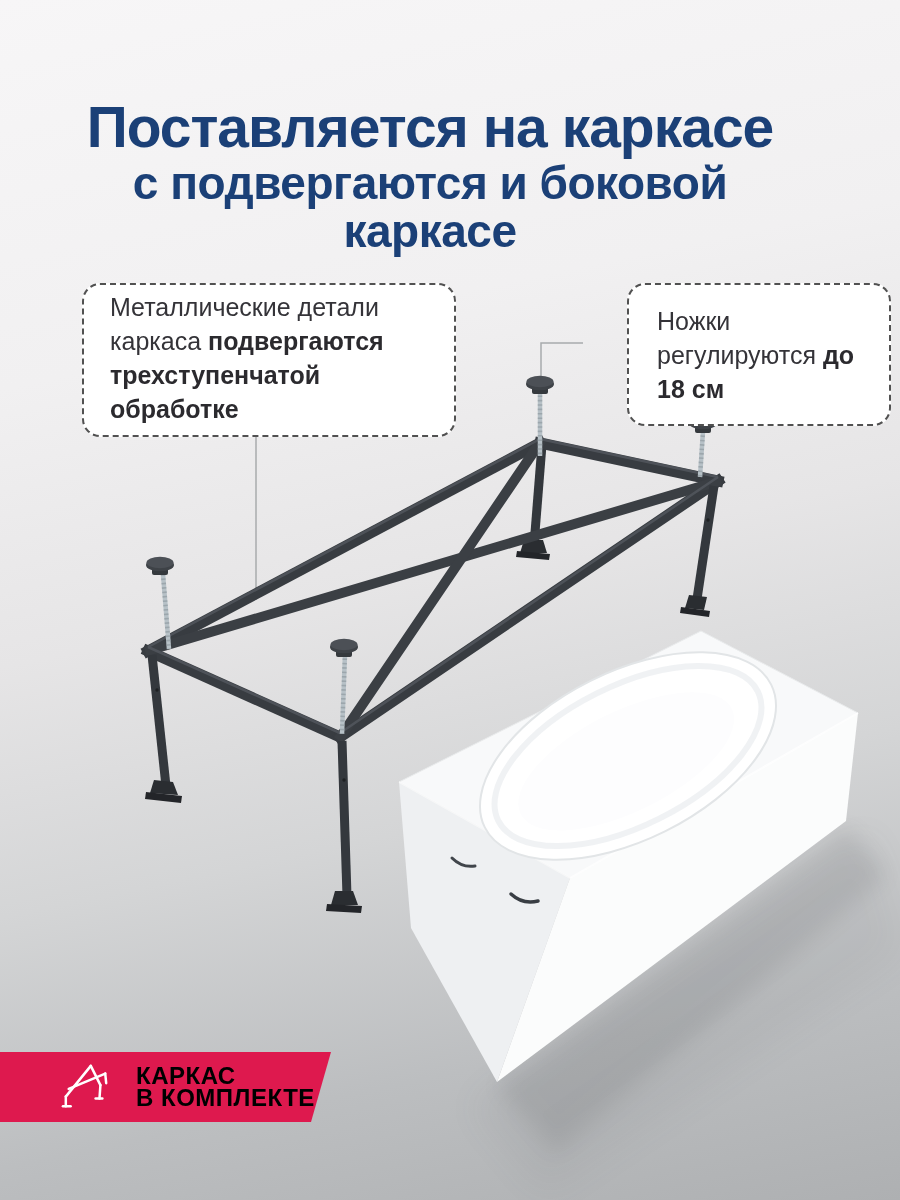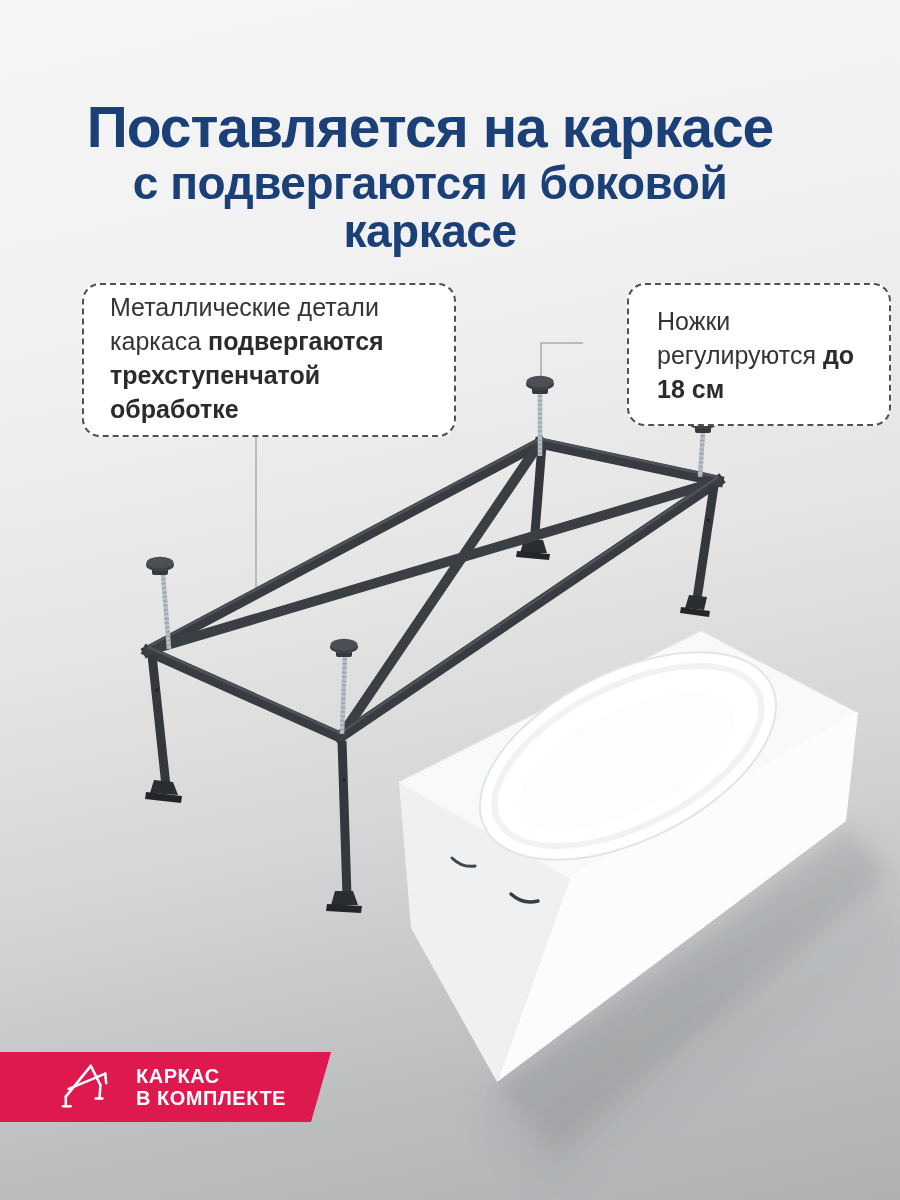--- a/index.html
+++ b/index.html
@@ -25,21 +25,21 @@
   .callout b{font-weight:700;color:#2b2a2e;}
   .callout.left{left:82px;top:283px;width:374px;height:154px;padding:5px 24px 5px 26px;}
   .callout.right{left:583px;top:283px;width:264px;height:143px;padding:19px 20px 5px 28px;margin-left:44px;}
   .badge{
     position:absolute;left:0;top:1052px;width:331px;height:70px;
     background:#de194e;
     clip-path:polygon(0 0,100% 0,calc(100% - 20px) 100%,0 100%);
     display:flex;align-items:center;gap:22px;
     padding-left:58px;box-sizing:border-box;
   }
-  .badge .txt{color:#ffffff;font-weight:700;font-size:20px;line-height:22px;letter-spacing:0.5px;}
+  .badge .txt{color:#000000;font-weight:700;font-size:24px;line-height:22px;letter-spacing:0.5px;}
   .badge svg{display:block;}
 </style>
 </head>
 <body>
 
 <div class="stage">
 
   <svg class="scene" viewBox="0 0 900 1200" aria-hidden="true">
     <defs>
       <filter id="blurA" x="-30%" y="-30%" width="160%" height="160%">

